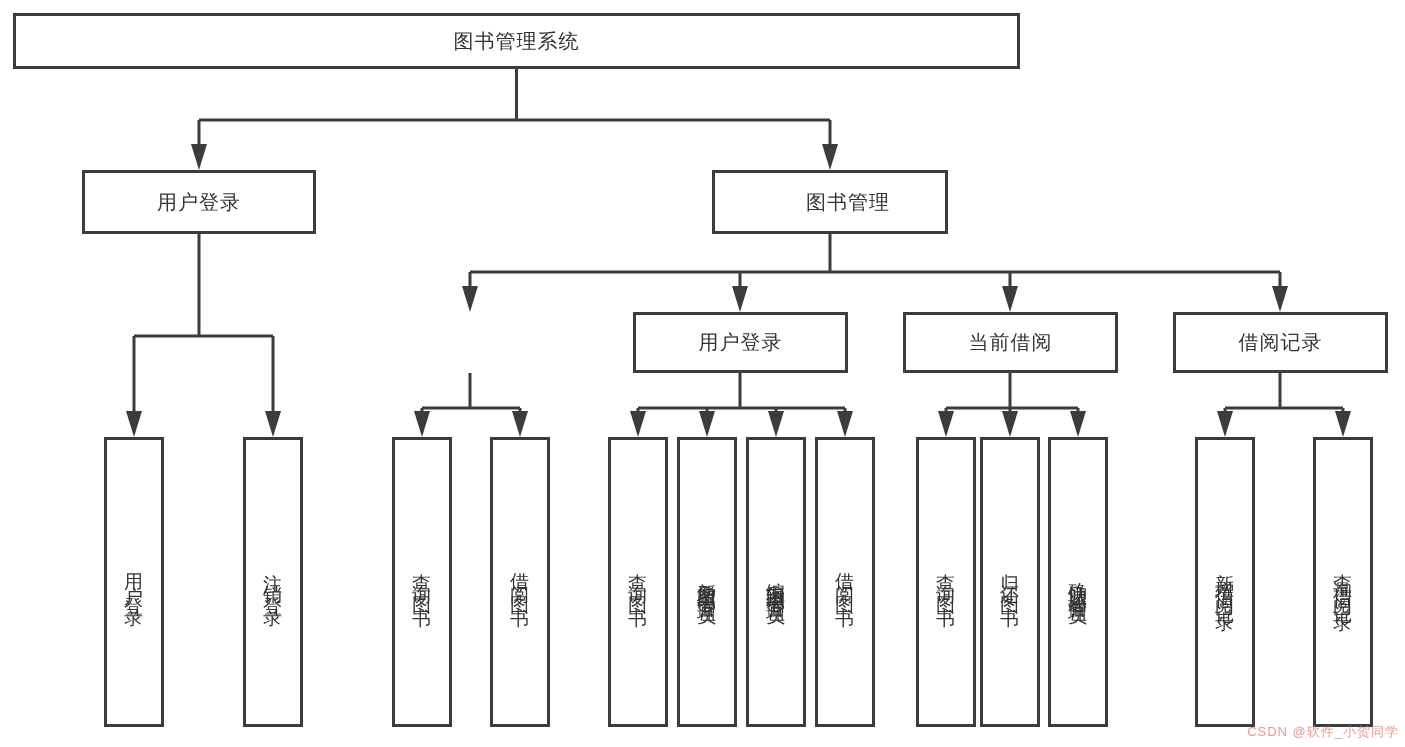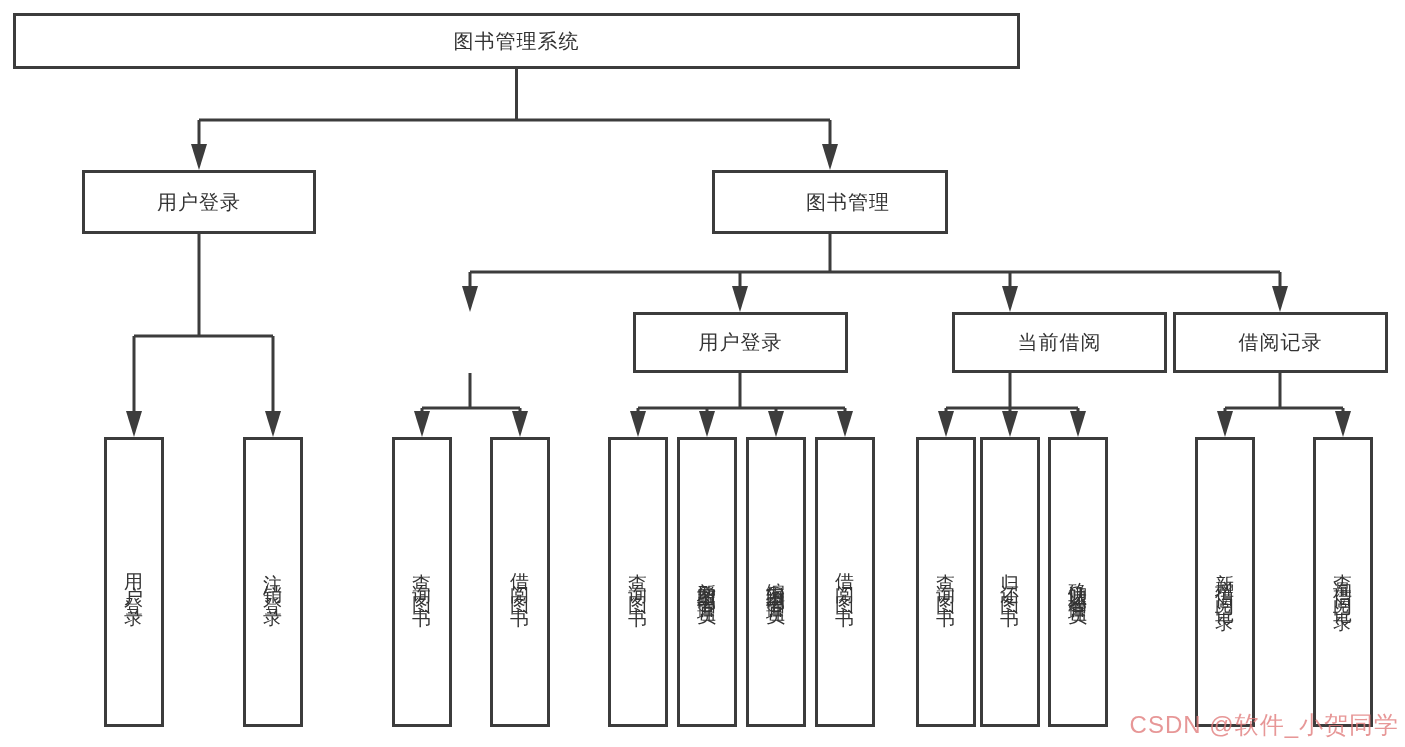--- a/index.html
+++ b/index.html
@@ -27,21 +27,21 @@
     color: #333333;
     font-size: 20px;
     letter-spacing: 1px;
     z-index: 2;
   }
   .root  { left: 13px;  top: 13px;  width: 1007px; height: 56px; }
   .lvl2a { left: 82px;  top: 170px; width: 234px;  height: 64px; }
   .lvl2b { left: 712px; top: 170px; width: 236px;  height: 64px; padding-left: 36px; }
   .lvl3  { top: 312px; width: 215px; height: 61px; }
   .l3a { left: 363px; }  .l3b { left: 633px; }
-  .l3c { left: 952px; }  .l3d { left: 1173px; }
+  .l3c { left: 903px; }  .l3d { left: 1173px; }
   .leaf {
     top: 437px; width: 60px; height: 290px;
     font-size: 19px;
   }
   .vtext {
     writing-mode: vertical-rl;
     text-orientation: mixed;
     line-height: 1;
     white-space: nowrap;
   }
@@ -52,21 +52,21 @@
   .g1a { left: 104px; }  .g1b { left: 243px; }
   .g2a { left: 392px; }  .g2b { left: 490px; }
   .g3a { left: 608px; }  .g3b { left: 677px; }
   .g3c { left: 746px; }  .g3d { left: 815px; }
   .g4a { left: 916px; }  .g4b { left: 980px; }  .g4c { left: 1048px; }
   .g5a { left: 1195px; } .g5b { left: 1313px; }
   .watermark {
     position: absolute;
     right: 6px;
     bottom: 6px;
-    font-size: 24px;
+    font-size: 13px;
     color: rgba(225, 125, 125, 0.8);
     z-index: 3;
     letter-spacing: 1px;
   }
 </style>
 </head>
 <body>
 
 <div id="canvas">
 

